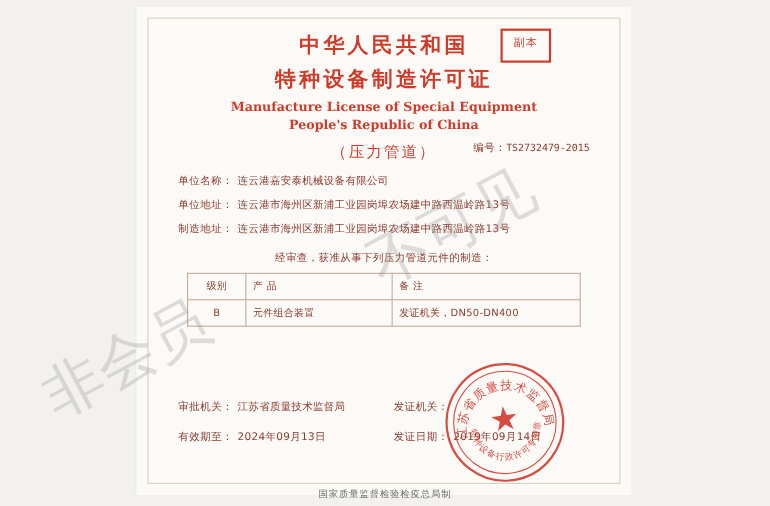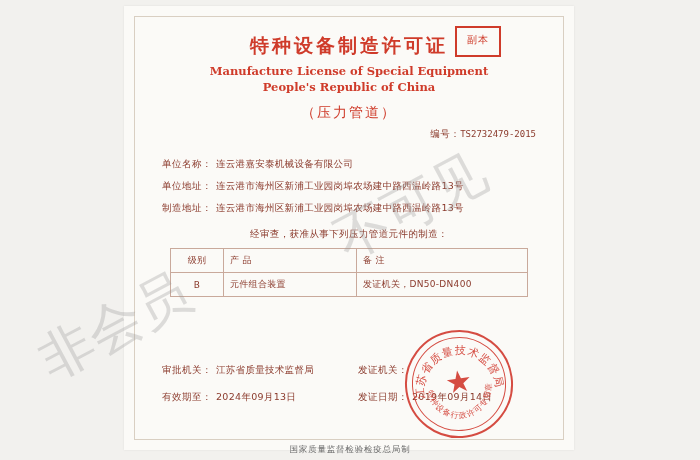--- a/index.html
+++ b/index.html
@@ -275,20 +275,21 @@
 <body>
 
 <div class="page">
 
   <div class="sheet">
     <div class="inner-border"></div>
 
     <div class="copy-box">副本</div>
 
     <div class="title-block">
+      <div class="t-cn1">中华人民共和国</div>
       <div class="t-cn2">特种设备制造许可证</div>
       <div class="t-en1">Manufacture License of Special Equipment</div>
       <div class="t-en2">People's Republic of China</div>
       <div class="t-cat">（压力管道）</div>
     </div>
 
     <div class="number-line">
       <span>编号：</span><span class="num">TS2732479-2015</span>
     </div>
 

